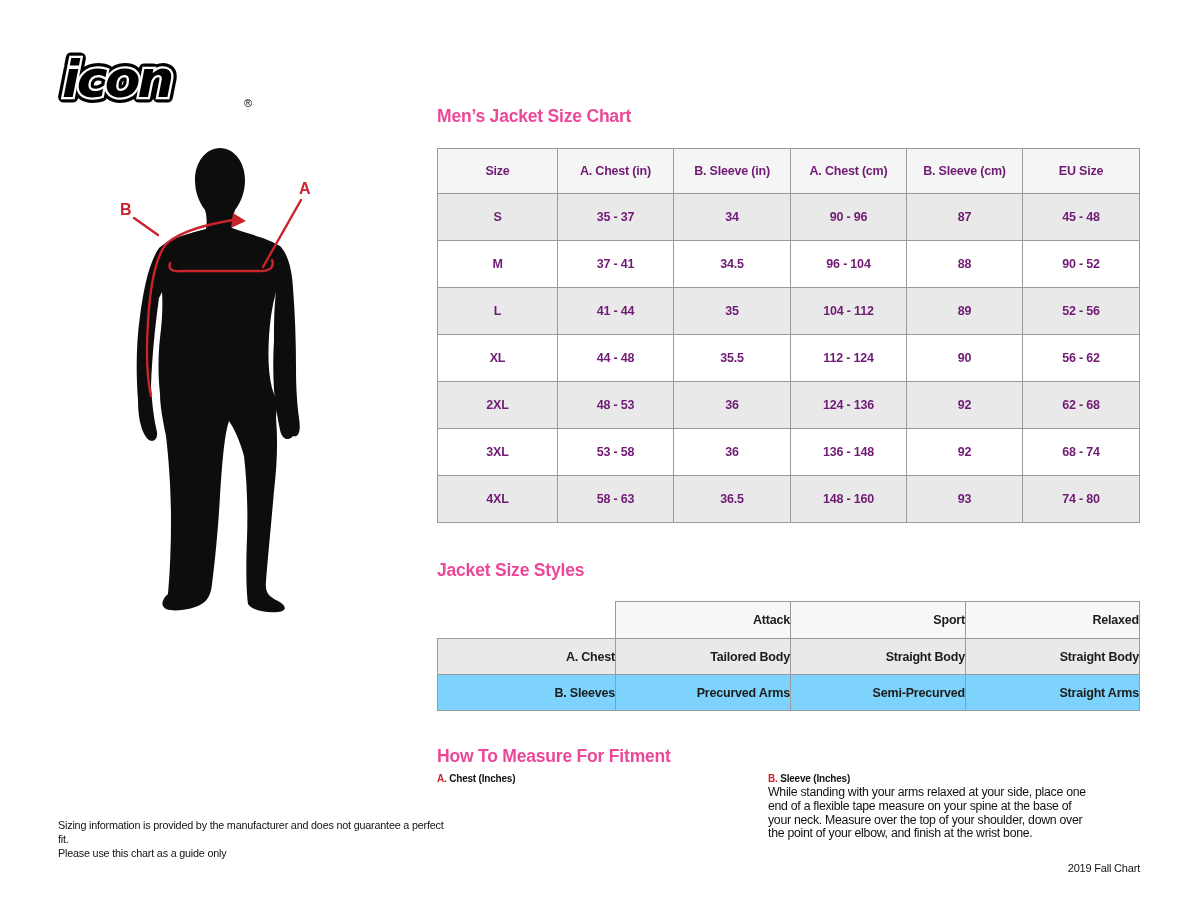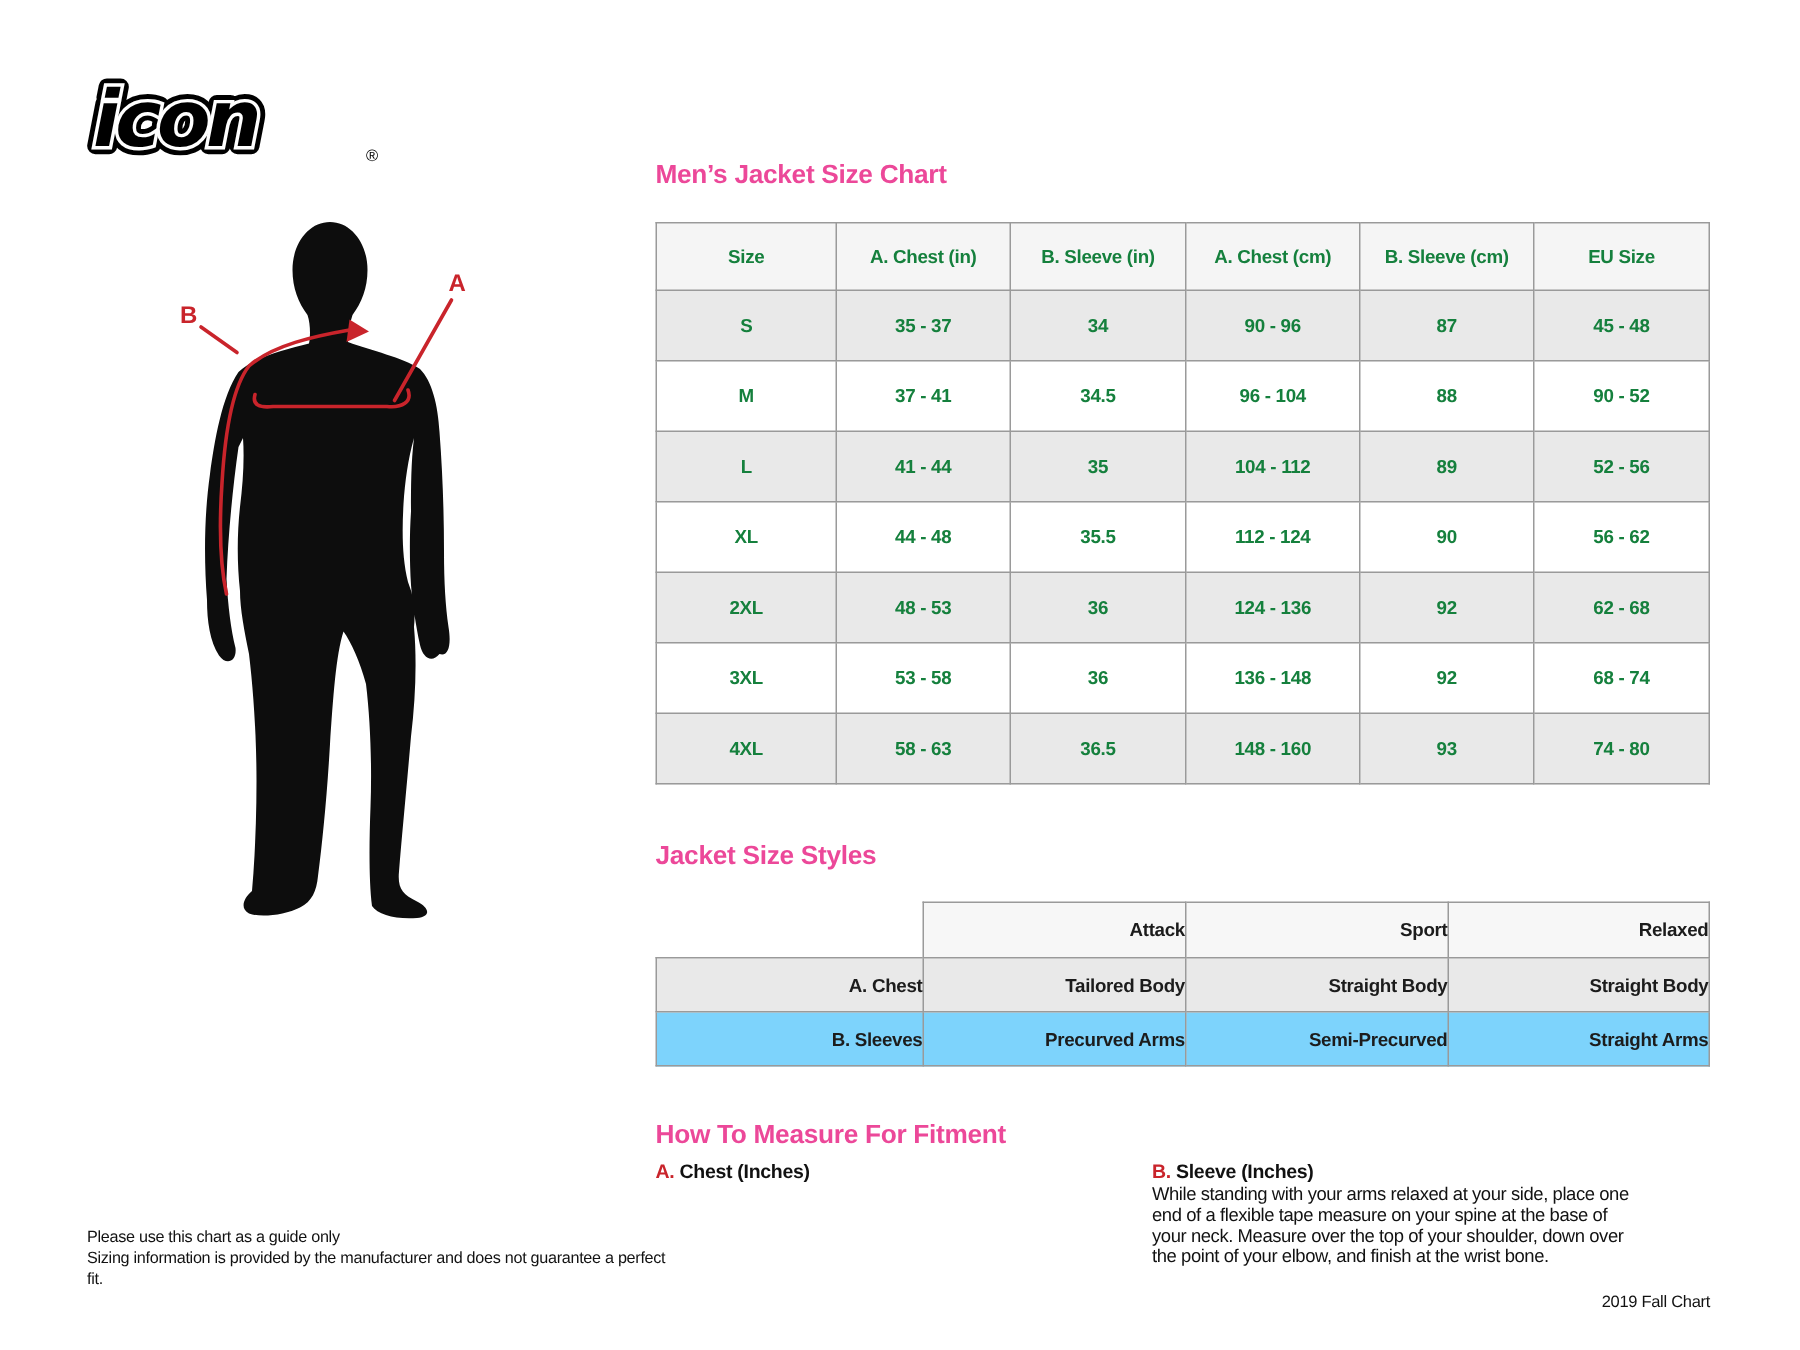--- a/index.html
+++ b/index.html
@@ -26,42 +26,42 @@
   
   .section-title{position:absolute;font-size:17.5px;font-weight:700;letter-spacing:-0.2px;color:#ec4899;text-align:right;}
   #title-main{left:437px;top:106px;}
   #title-styles{left:437px;top:560px;}
   #title-measure{left:437px;top:746px;}
   
   table{border-collapse:collapse;table-layout:fixed;}
   .size-table{position:absolute;left:437px;top:148px;width:702px;}
   .size-table th,.size-table td{
     border:1px solid var(--border);text-align:center;vertical-align:middle;
-    font-weight:700;font-size:12.5px;color:#15803d;letter-spacing:-0.2px;padding:0;
+    font-weight:700;font-size:12.5px;color:#701a75;letter-spacing:-0.2px;padding:0;
   }
   .size-table thead th{background:var(--header-bg);height:44px;}
   .size-table tbody td{height:46px;}
   .size-table tbody tr:nth-child(odd){background:var(--row-alt);}
   .size-table tbody tr:nth-child(even){background:#ffffff;}
   
   .styles-table{position:absolute;left:437px;top:601px;width:702px;}
   .styles-table th,.styles-table td{
     border:1px solid var(--border);text-align:right;vertical-align:middle;
     font-weight:700;font-size:12.5px;color:#1c1c1c;letter-spacing:-0.2px;padding:0;
   }
   .styles-table thead th{background:#f7f7f7;height:36px;}
   .styles-table tbody tr.gray{background:var(--row-alt);padding-left:16px;}
   .styles-table tbody tr.white{background:#7dd3fc;margin-top:32px;}
   .styles-table tbody td,.styles-table tbody th{height:35px;}
   .styles-table .blank{border:none;background:#ffffff;}
   
   .measure-col{position:absolute;width:325px;top:773px;}
   #measure-a{left:437px;}
   #measure-b{left:768px;}
-  .measure-head{font-size:13px;font-weight:700;letter-spacing:-0.2px;margin-bottom:2px;}
+  .measure-head{font-size:10px;font-weight:700;letter-spacing:-0.2px;margin-bottom:2px;}
   .measure-letter{color:var(--accent-red);}
   .measure-body{font-size:12.3px;line-height:1.12;letter-spacing:-0.28px;color:#121212;}
   
   .disclaimer{position:absolute;left:58px;top:818px;width:390px;
     font-size:10.8px;line-height:1.3;letter-spacing:-0.2px;color:#121212;}
   .version{position:absolute;right:60px;top:862px;font-size:11px;letter-spacing:-0.2px;color:#121212;}
 </style>
 </head>
 <body>
 
@@ -230,18 +230,18 @@
 
   <div class="measure-col" id="measure-b">
     <div class="measure-head">
       <span class="measure-letter">B.</span>
       <span>Sleeve (Inches)</span>
     </div>
     <div class="measure-body">While standing with your arms relaxed at your side, place one end of a flexible tape measure on your spine at the base of your neck. Measure over the top of your shoulder, down over the point of your elbow, and finish at the wrist bone.</div>
   </div>
 
   <div class="disclaimer">
+    <span style="display:block">Sizing information is provided by the manufacturer and does not guarantee a perfect fit.</span>
     <span style="display:block">Please use this chart as a guide only</span>
-    <span style="display:block">Sizing information is provided by the manufacturer and does not guarantee a perfect fit.</span>
   </div>
   <div class="version">2019 Fall Chart</div>
 
 </div>
 
 </body></html>

